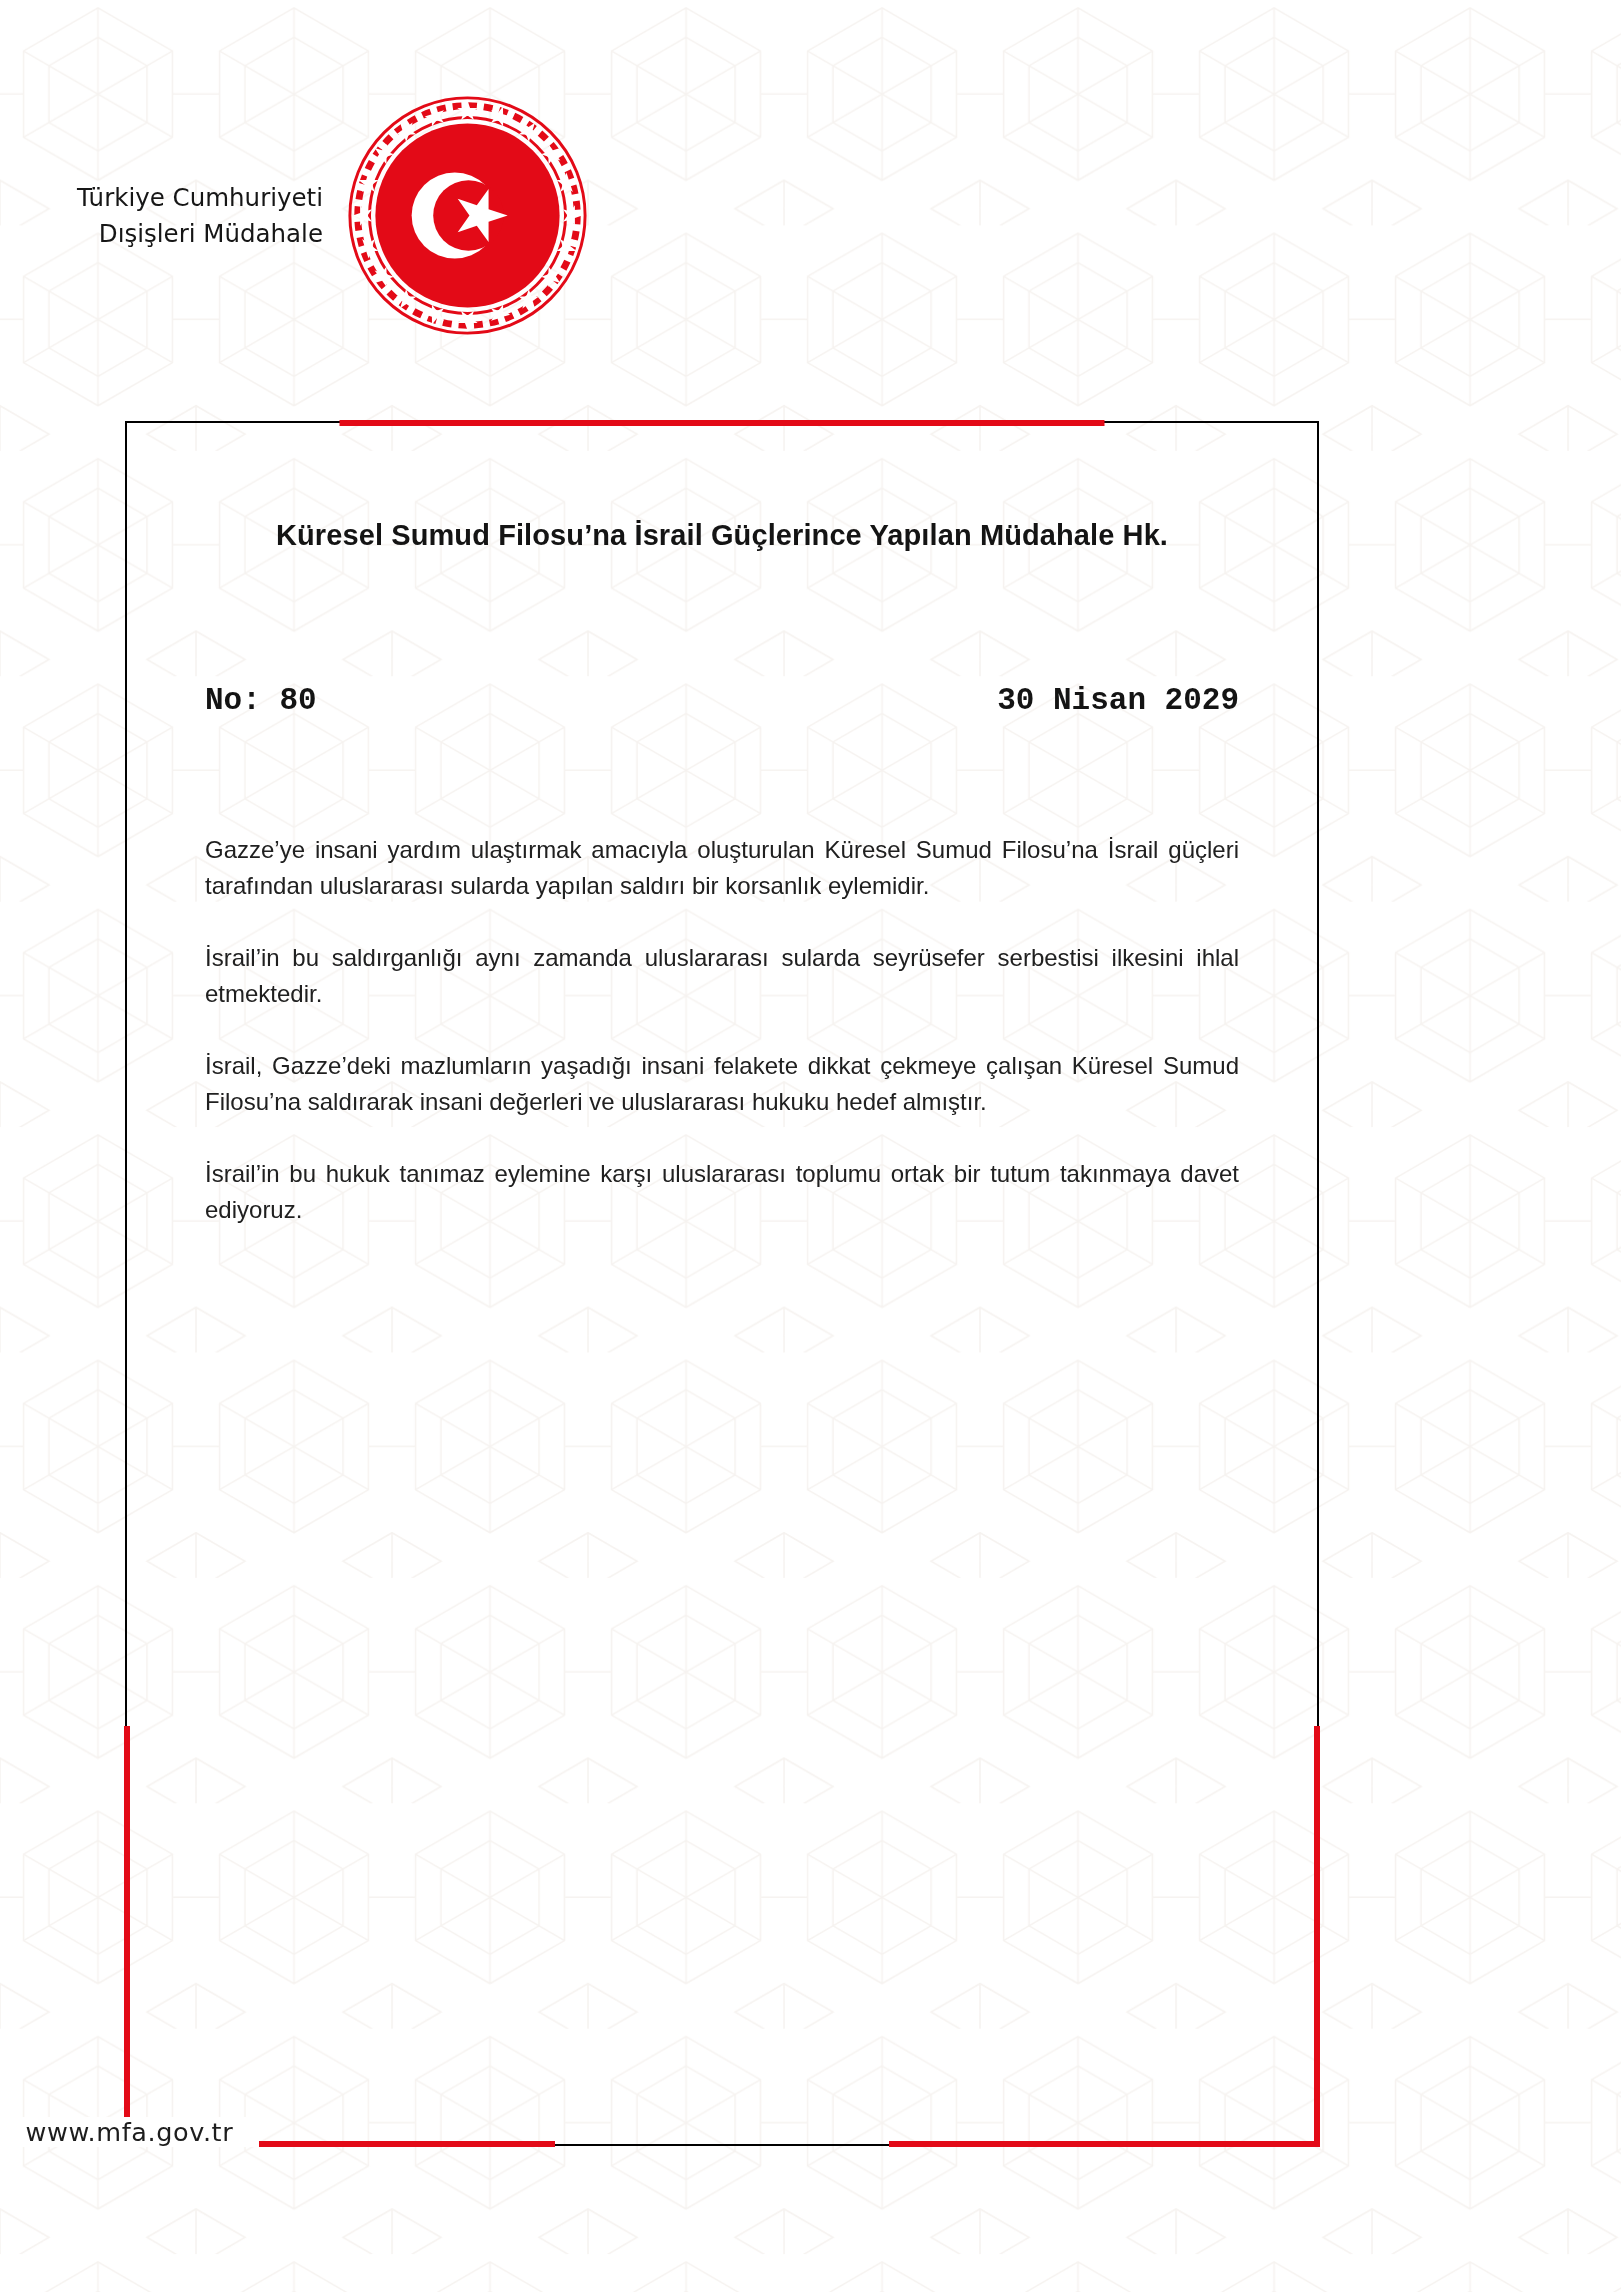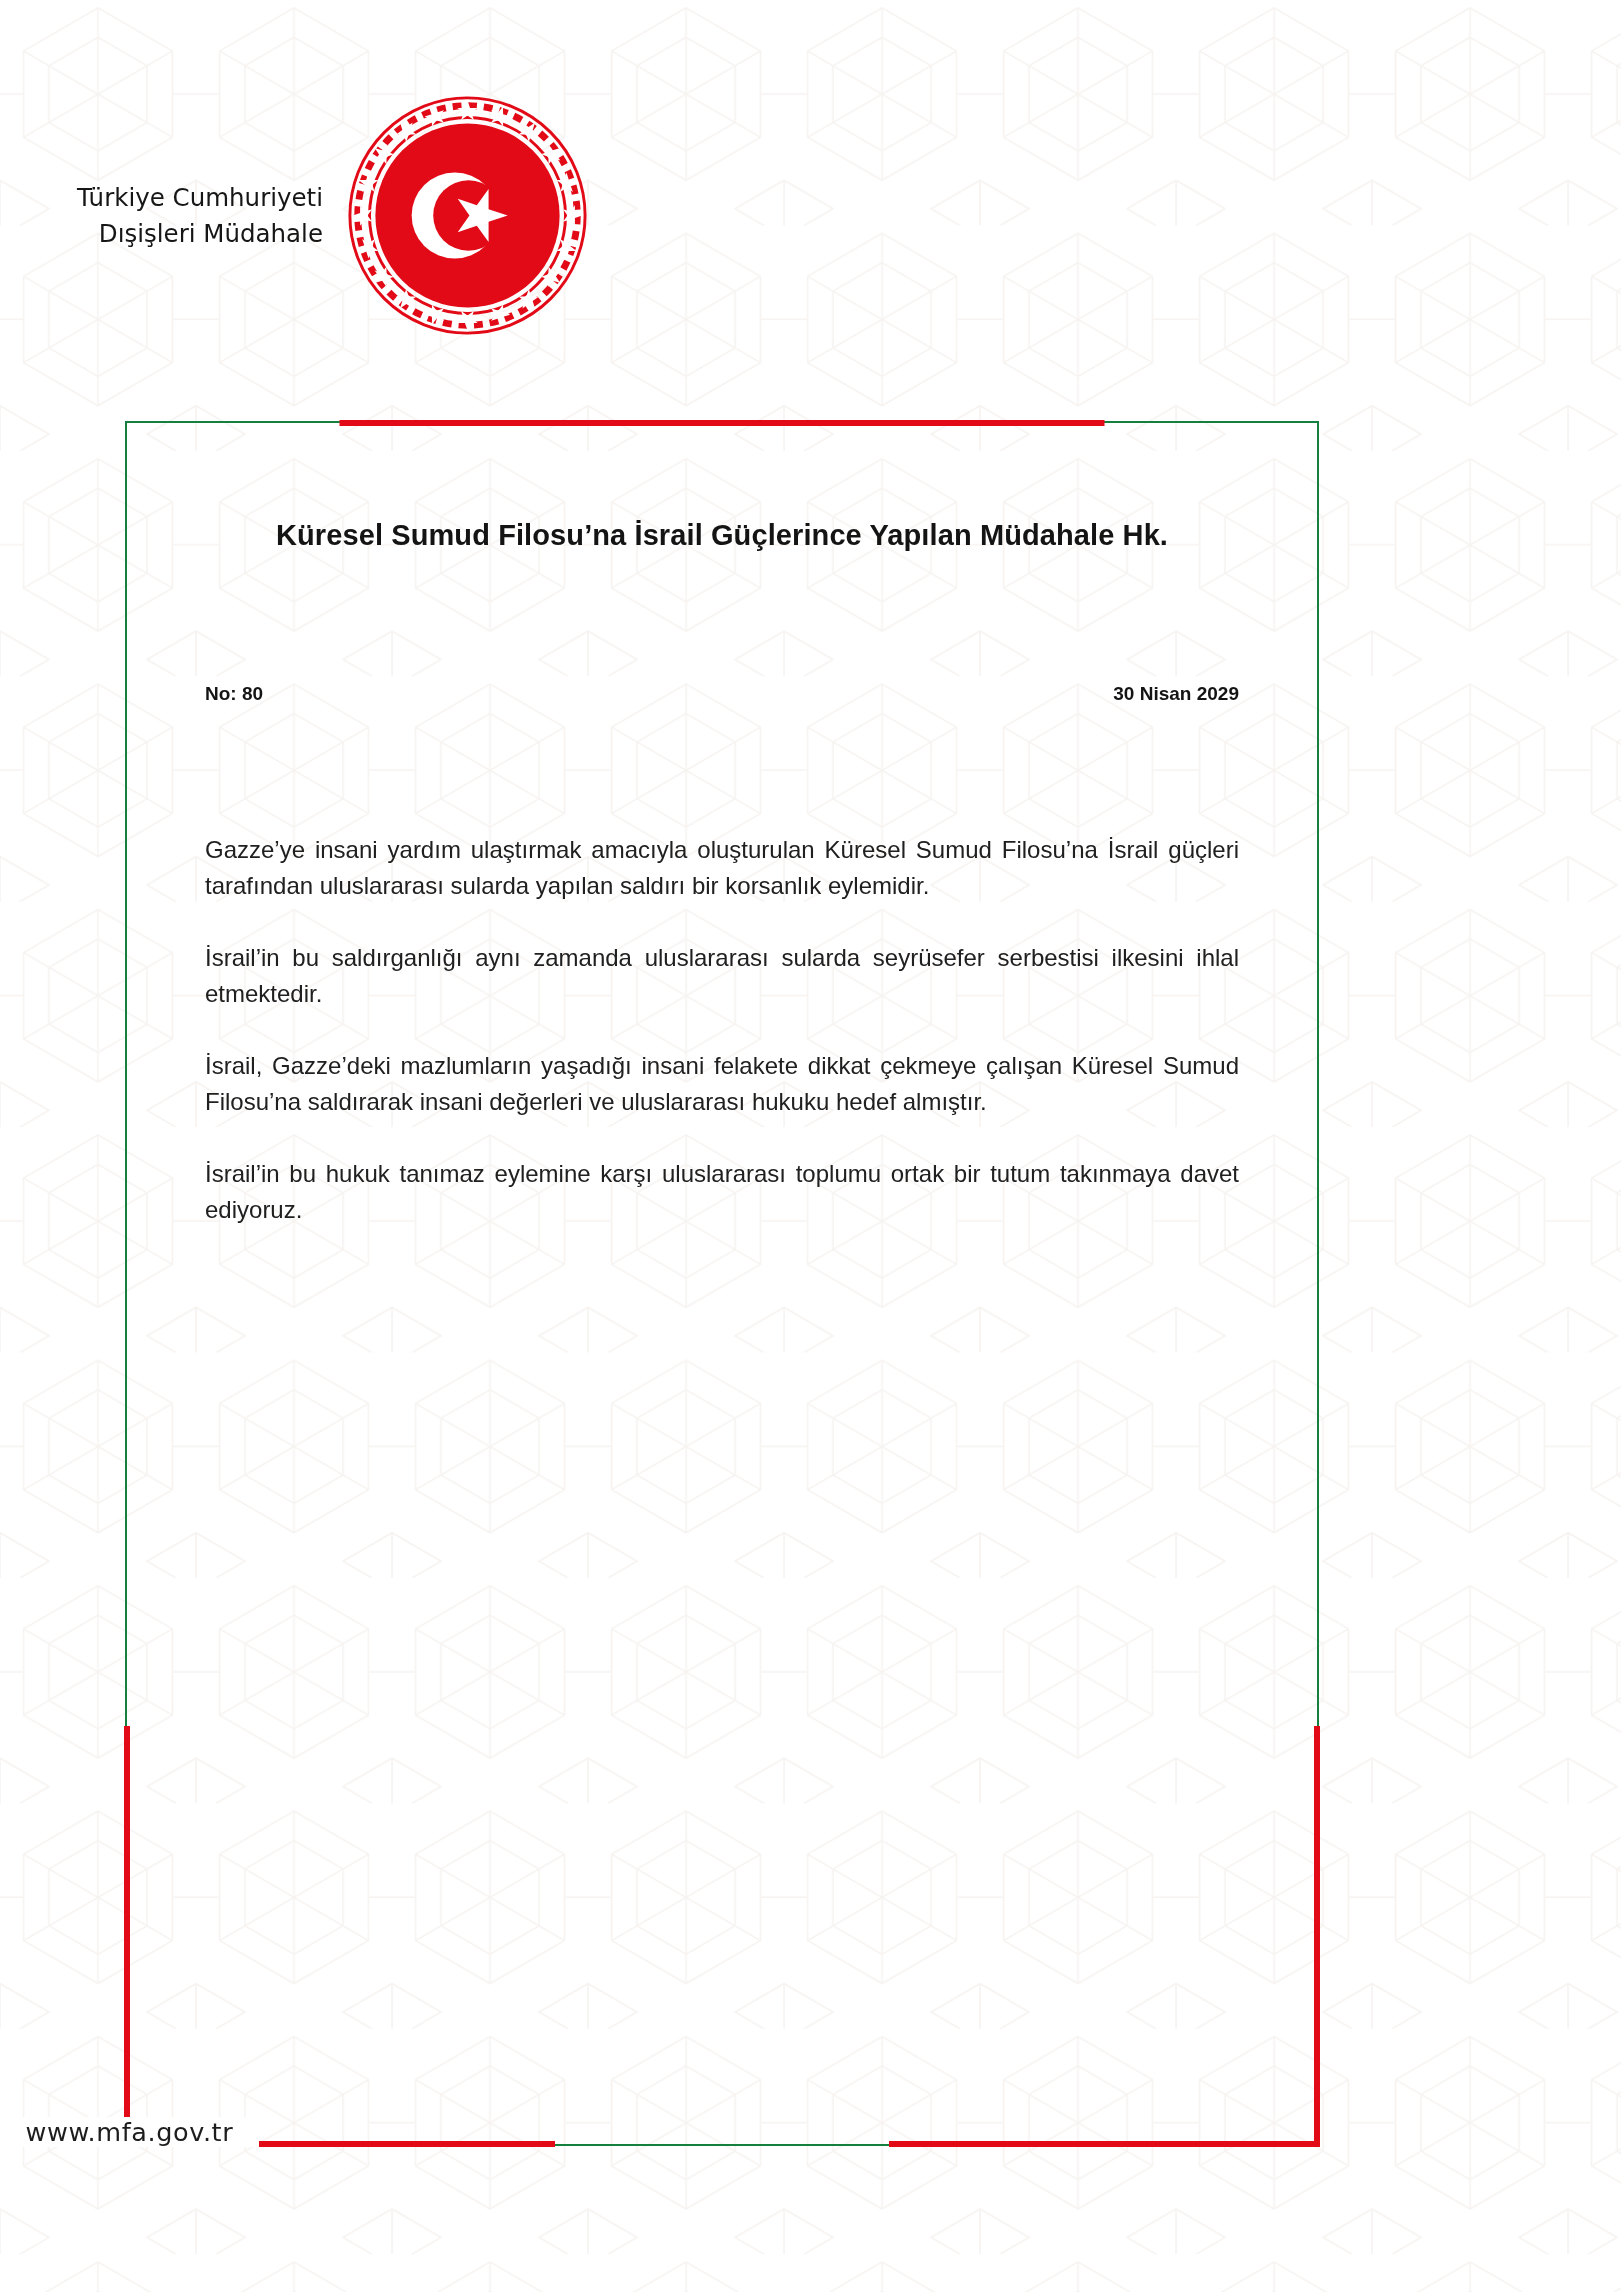--- a/index.html
+++ b/index.html
@@ -68,21 +68,21 @@
     position: relative;
   }
 
   
   .frame {
     position: absolute;
     left: 125px;
     top: 421px;
     width: 1194px;
     height: 1725px;
-    border: 2px solid #15803d;
+    border: 2px solid #000000;
     box-sizing: border-box;
     z-index: 1;
   }
   .frame-top-accent {
     position: absolute;
     left: 50%;
     transform: translateX(-50%);
     top: -2.9px;
     width: 765px;
     height: 5.9px;
@@ -116,23 +116,24 @@
     color: #141414;
     letter-spacing: 0.1px;
   }
   .meta-row {
     position: absolute;
     top: 260px;
     left: 78px;
     right: 78px;
     display: flex;
     justify-content: space-between;
-    font-size: 19px;
+    font-size: 31px;
     font-weight: bold;
     color: #141414;
+    font-family: Liberation Mono, monospace;
   }
   .paragraphs {
     position: absolute;
     top: 397px;
     left: 78px;
     right: 78px;
   }
   .paragraphs p {
     margin: 12px 0 35px 0;
     font-size: 24px;

